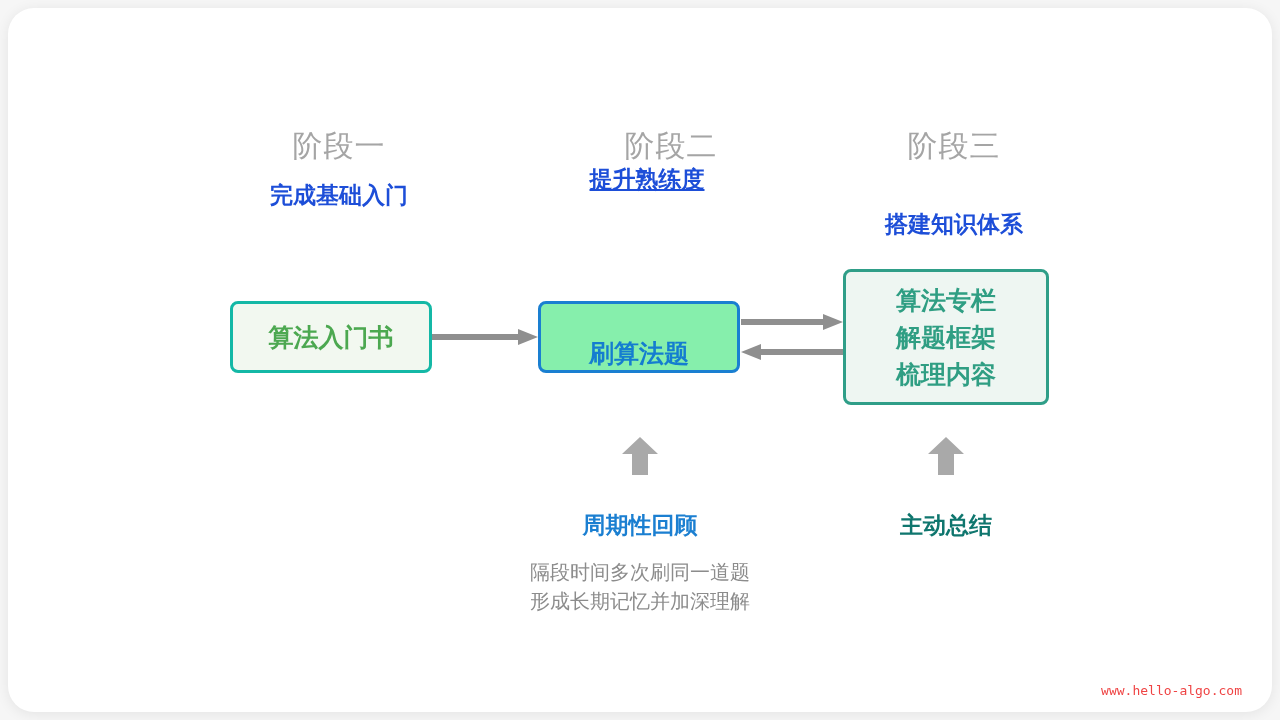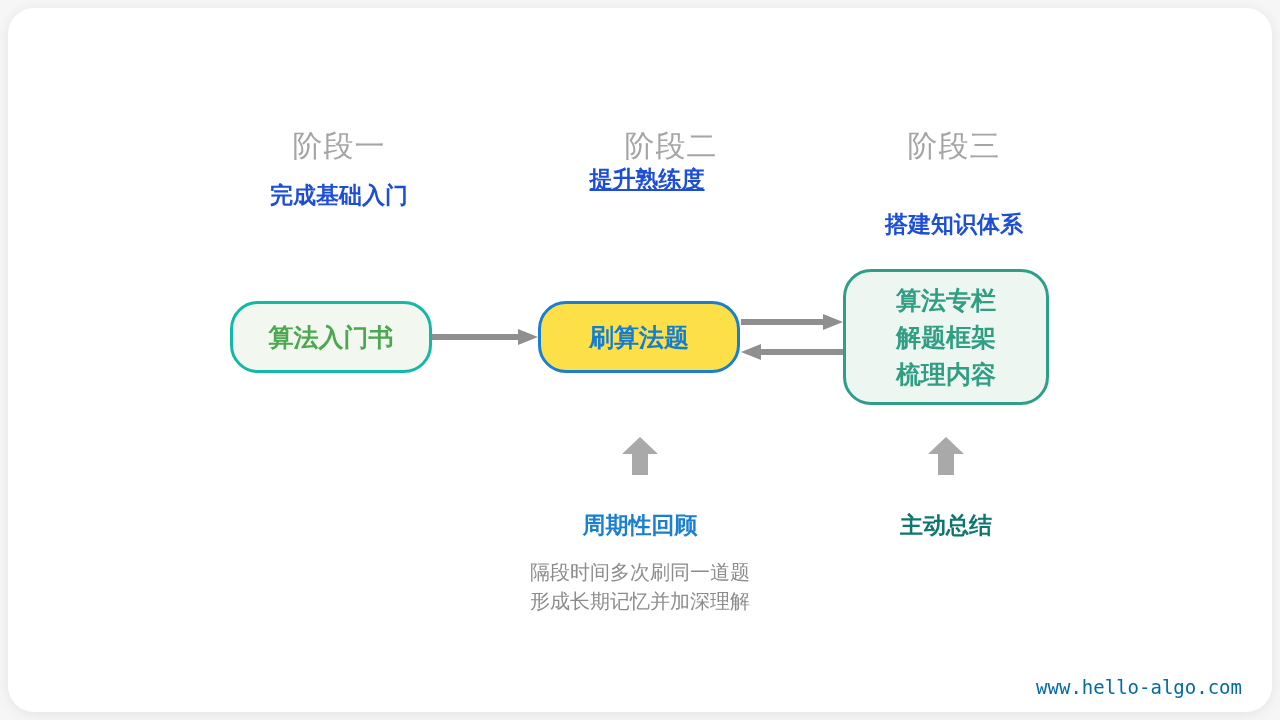--- a/index.html
+++ b/index.html
@@ -31,34 +31,35 @@
     font-weight: 700;
     color: #1d4ed8;
     text-align: center;
   }
 
   
   .node {
     display: flex;
     align-items: center;
     justify-content: center;
-    border-radius: 28px;
+    border-radius: 8px;
     font-weight: 700;
     font-size: 25px;
     text-align: center;
   }
   .node-green {
     border: 3px solid #14b8a6;
     background: #f2f8f0;
     color: #4ca850;
   }
   .node-blue {
     border: 3px solid #1a7fd1;
-    background: #fde047;
+    background: #86efac;
     color: #147dd0;
+    align-items: flex-end;
   }
   .node-teal {
     border: 3px solid #2f9e88;
     background: #eef6f2;
     color: #2f9e83;
   }
   .node-teal .node-line { line-height: 37px; }
 
   
   .annotation-title {
@@ -73,22 +74,22 @@
     color: #8c8c8c;
     text-align: center;
     line-height: 29px;
   }
 
   .watermark {
     position: absolute;
     right: 30px;
     bottom: 14px;
     font-family: "DejaVu Sans Mono", "Liberation Mono", monospace;
-    font-size: 19px;
-    color: #0369a1;
+    font-size: 13px;
+    color: #ef4444;
   }
 </style>
 </head>
 <body>
 
 <div id="canvas">
 
   <div class="abs stage-label" style="left:222px; top:118px; width:218px;">阶段一</div>
   <div class="abs stage-subtitle" style="left:222px; top:172px; width:218px;">完成基础入门</div>
 

